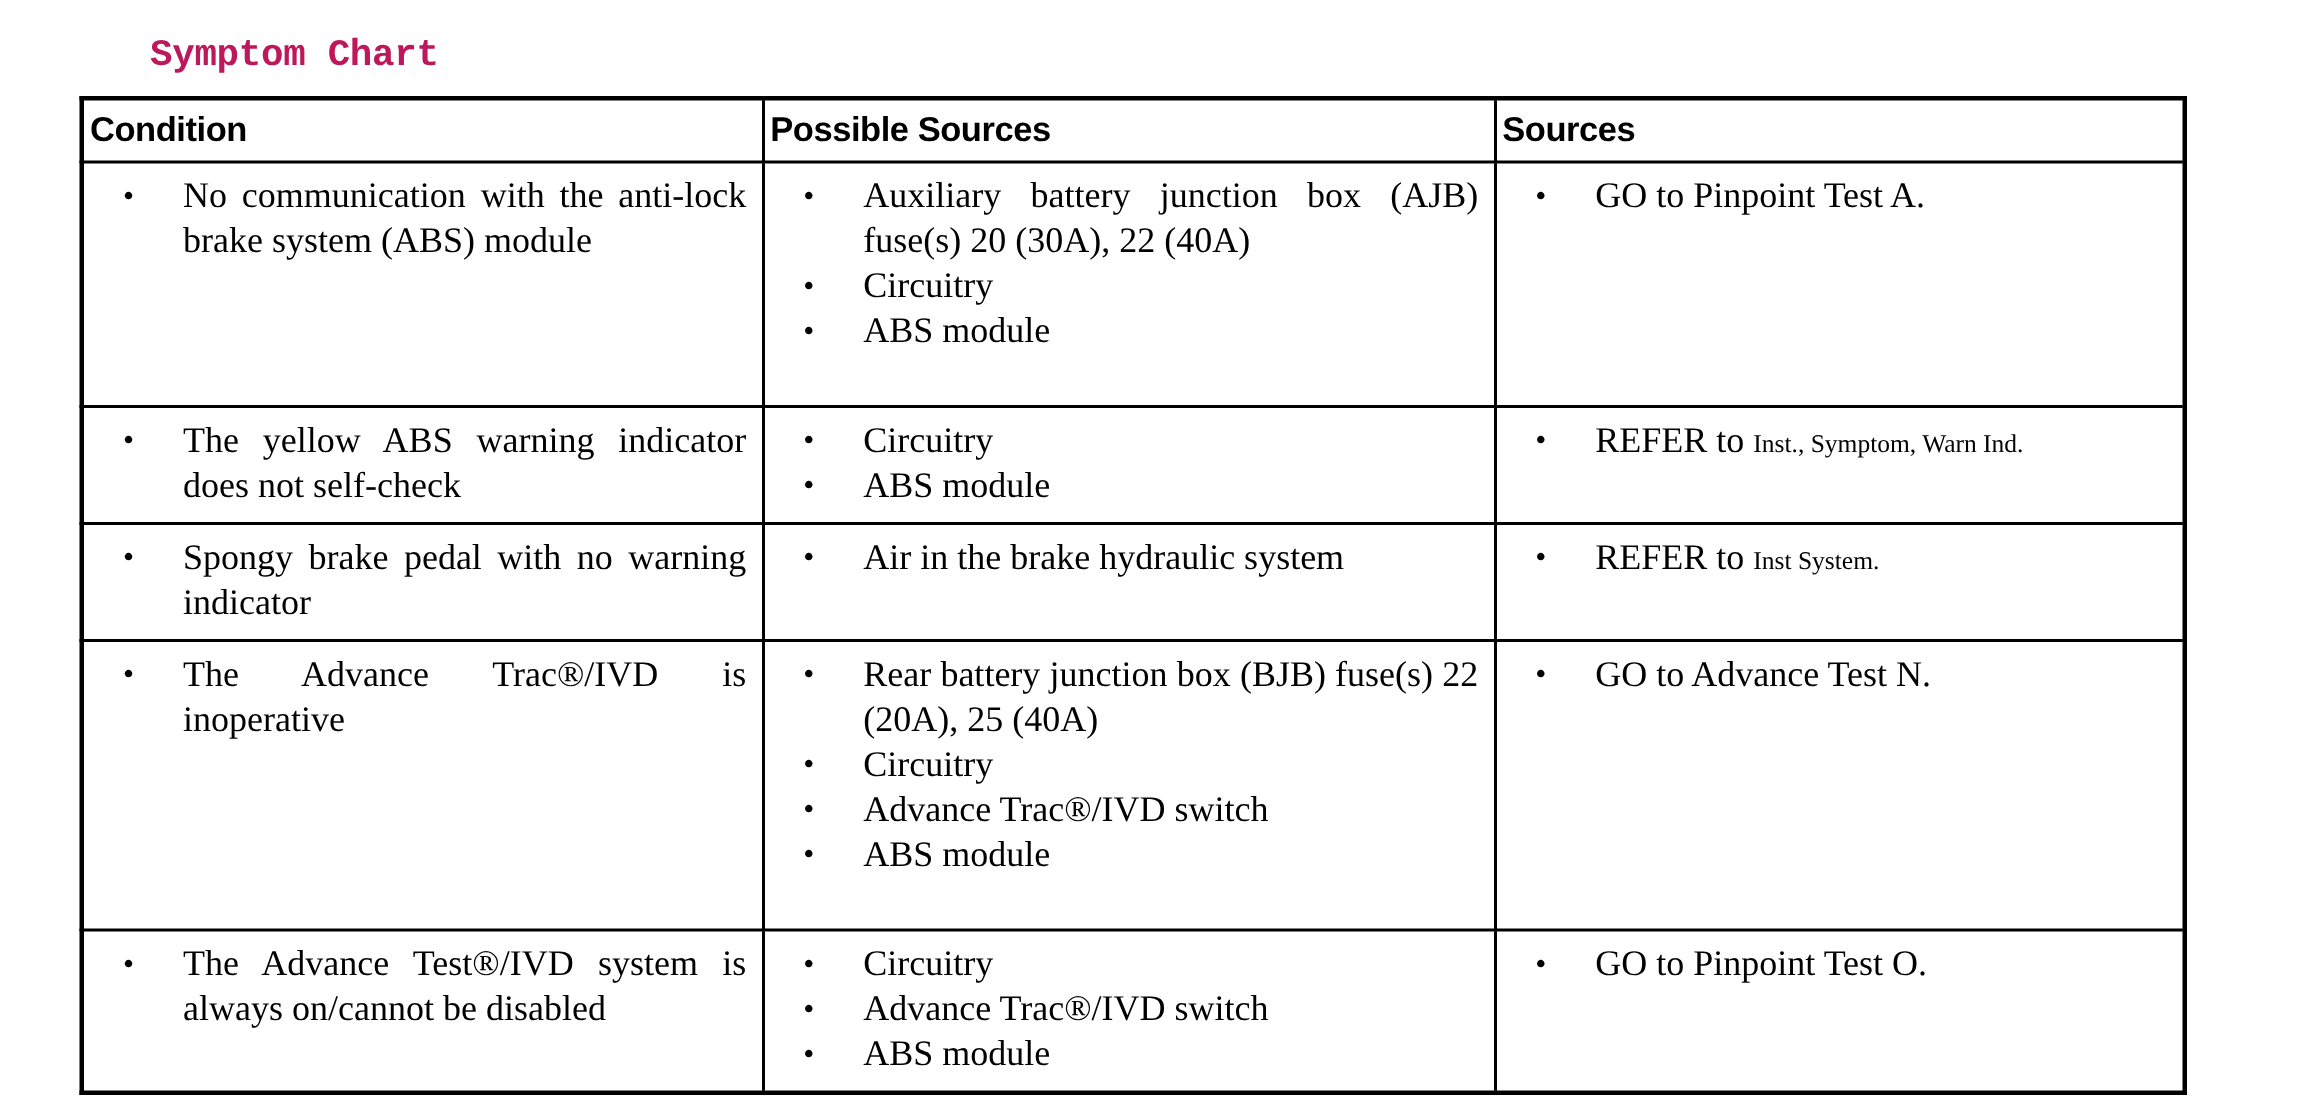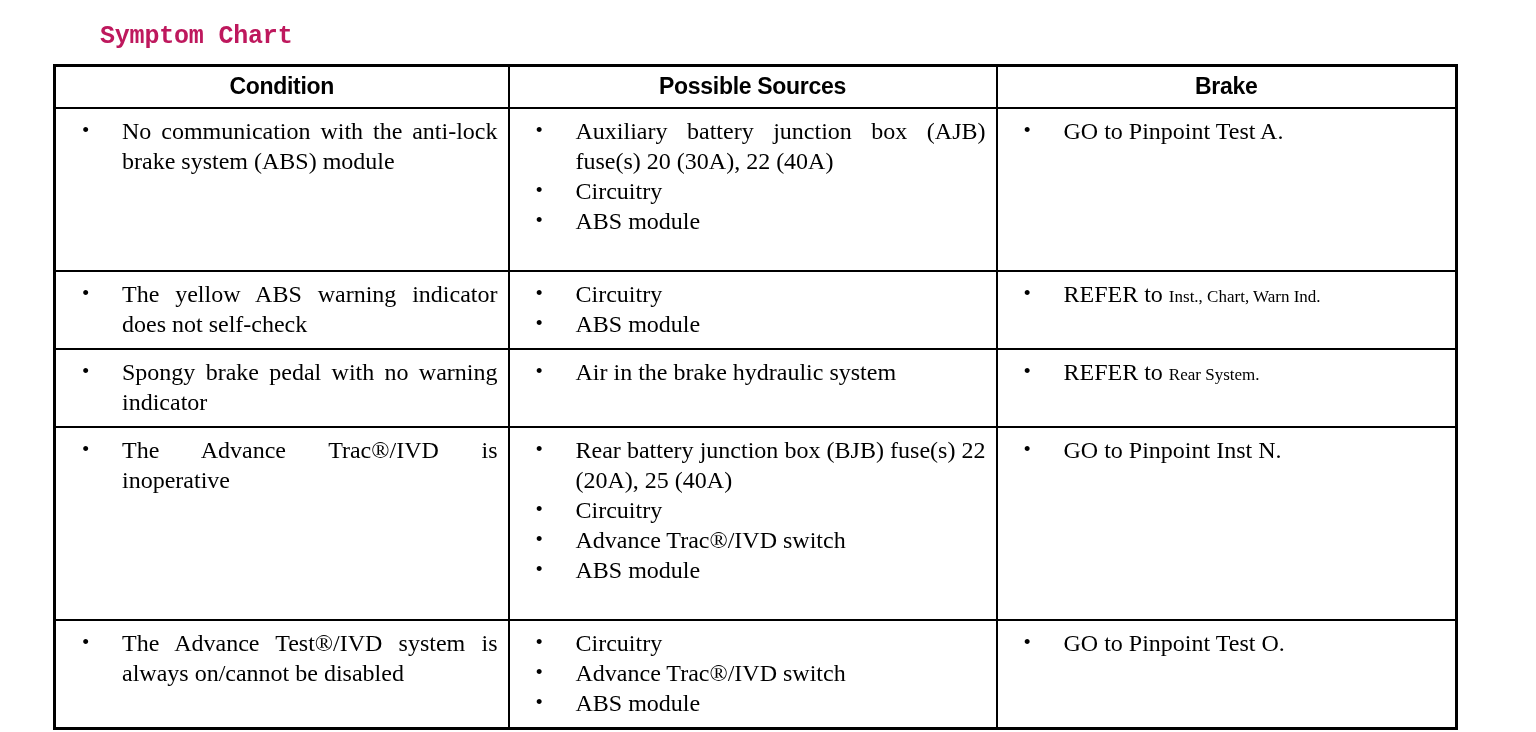--- a/index.html
+++ b/index.html
@@ -53,21 +53,21 @@
   .symptom-table td {
     border: 2px solid #000000;
     vertical-align: top;
     padding: 0;
   }
 
   .symptom-table thead th {
     font-family: "Liberation Sans", sans-serif;
     font-weight: bold;
     font-size: 23px;
-    text-align: center;
+    text-align: left;
     vertical-align: middle;
     height: 38px;
     padding: 0 4px 2px 4px;
     letter-spacing: -0.3px;
   }
 
   .cell-inner {
     padding: 7px 10px 9px 10px;
   }
 
@@ -124,21 +124,21 @@
   <table class="symptom-table">
     <colgroup>
       <col class="c-condition">
       <col class="c-sources">
       <col class="c-action">
     </colgroup>
     <thead>
       <tr>
         <th>Condition</th>
         <th>Possible Sources</th>
-        <th>Brake</th>
+        <th>Sources</th>
       </tr>
     </thead>
     <tbody>
 
       <tr class="r1">
         <td>
           <div class="cell-inner">
             <ul class="bullets">
               <li>
                   <span class="txt">No communication with the anti-lock brake system (ABS) module</span>
@@ -188,21 +188,21 @@
                 </li>
               <li>
                   <span class="txt">ABS module</span>
                 </li>
             </ul>
           </div>
         </td>
         <td>
           <div class="cell-inner">
             <ul class="bullets">
-              <li class="nowrap-row"><span>REFER to </span><span class="small-ref">Inst., Chart, Warn Ind.</span></li>
+              <li class="nowrap-row"><span>REFER to </span><span class="small-ref">Inst., Symptom, Warn Ind.</span></li>
             </ul>
           </div>
         </td>
       </tr>
 
       <tr class="r3">
         <td>
           <div class="cell-inner">
             <ul class="bullets">
               <li>
@@ -216,21 +216,21 @@
             <ul class="bullets">
               <li>
                   <span class="txt">Air in the brake hydraulic system</span>
                 </li>
             </ul>
           </div>
         </td>
         <td>
           <div class="cell-inner">
             <ul class="bullets">
-              <li class="nowrap-row"><span>REFER to </span><span class="small-ref">Rear System.</span></li>
+              <li class="nowrap-row"><span>REFER to </span><span class="small-ref">Inst System.</span></li>
             </ul>
           </div>
         </td>
       </tr>
 
       <tr class="r4">
         <td>
           <div class="cell-inner">
             <ul class="bullets">
               <li>
@@ -253,21 +253,21 @@
                 </li>
               <li>
                   <span class="txt">ABS module</span>
                 </li>
             </ul>
           </div>
         </td>
         <td>
           <div class="cell-inner">
             <ul class="bullets">
-              <li class="nowrap-row"><span>GO to Pinpoint Inst N.</span><span class="small-ref"></span></li>
+              <li class="nowrap-row"><span>GO to Advance Test N.</span><span class="small-ref"></span></li>
             </ul>
           </div>
         </td>
       </tr>
 
       <tr class="r5">
         <td>
           <div class="cell-inner">
             <ul class="bullets">
               <li>

